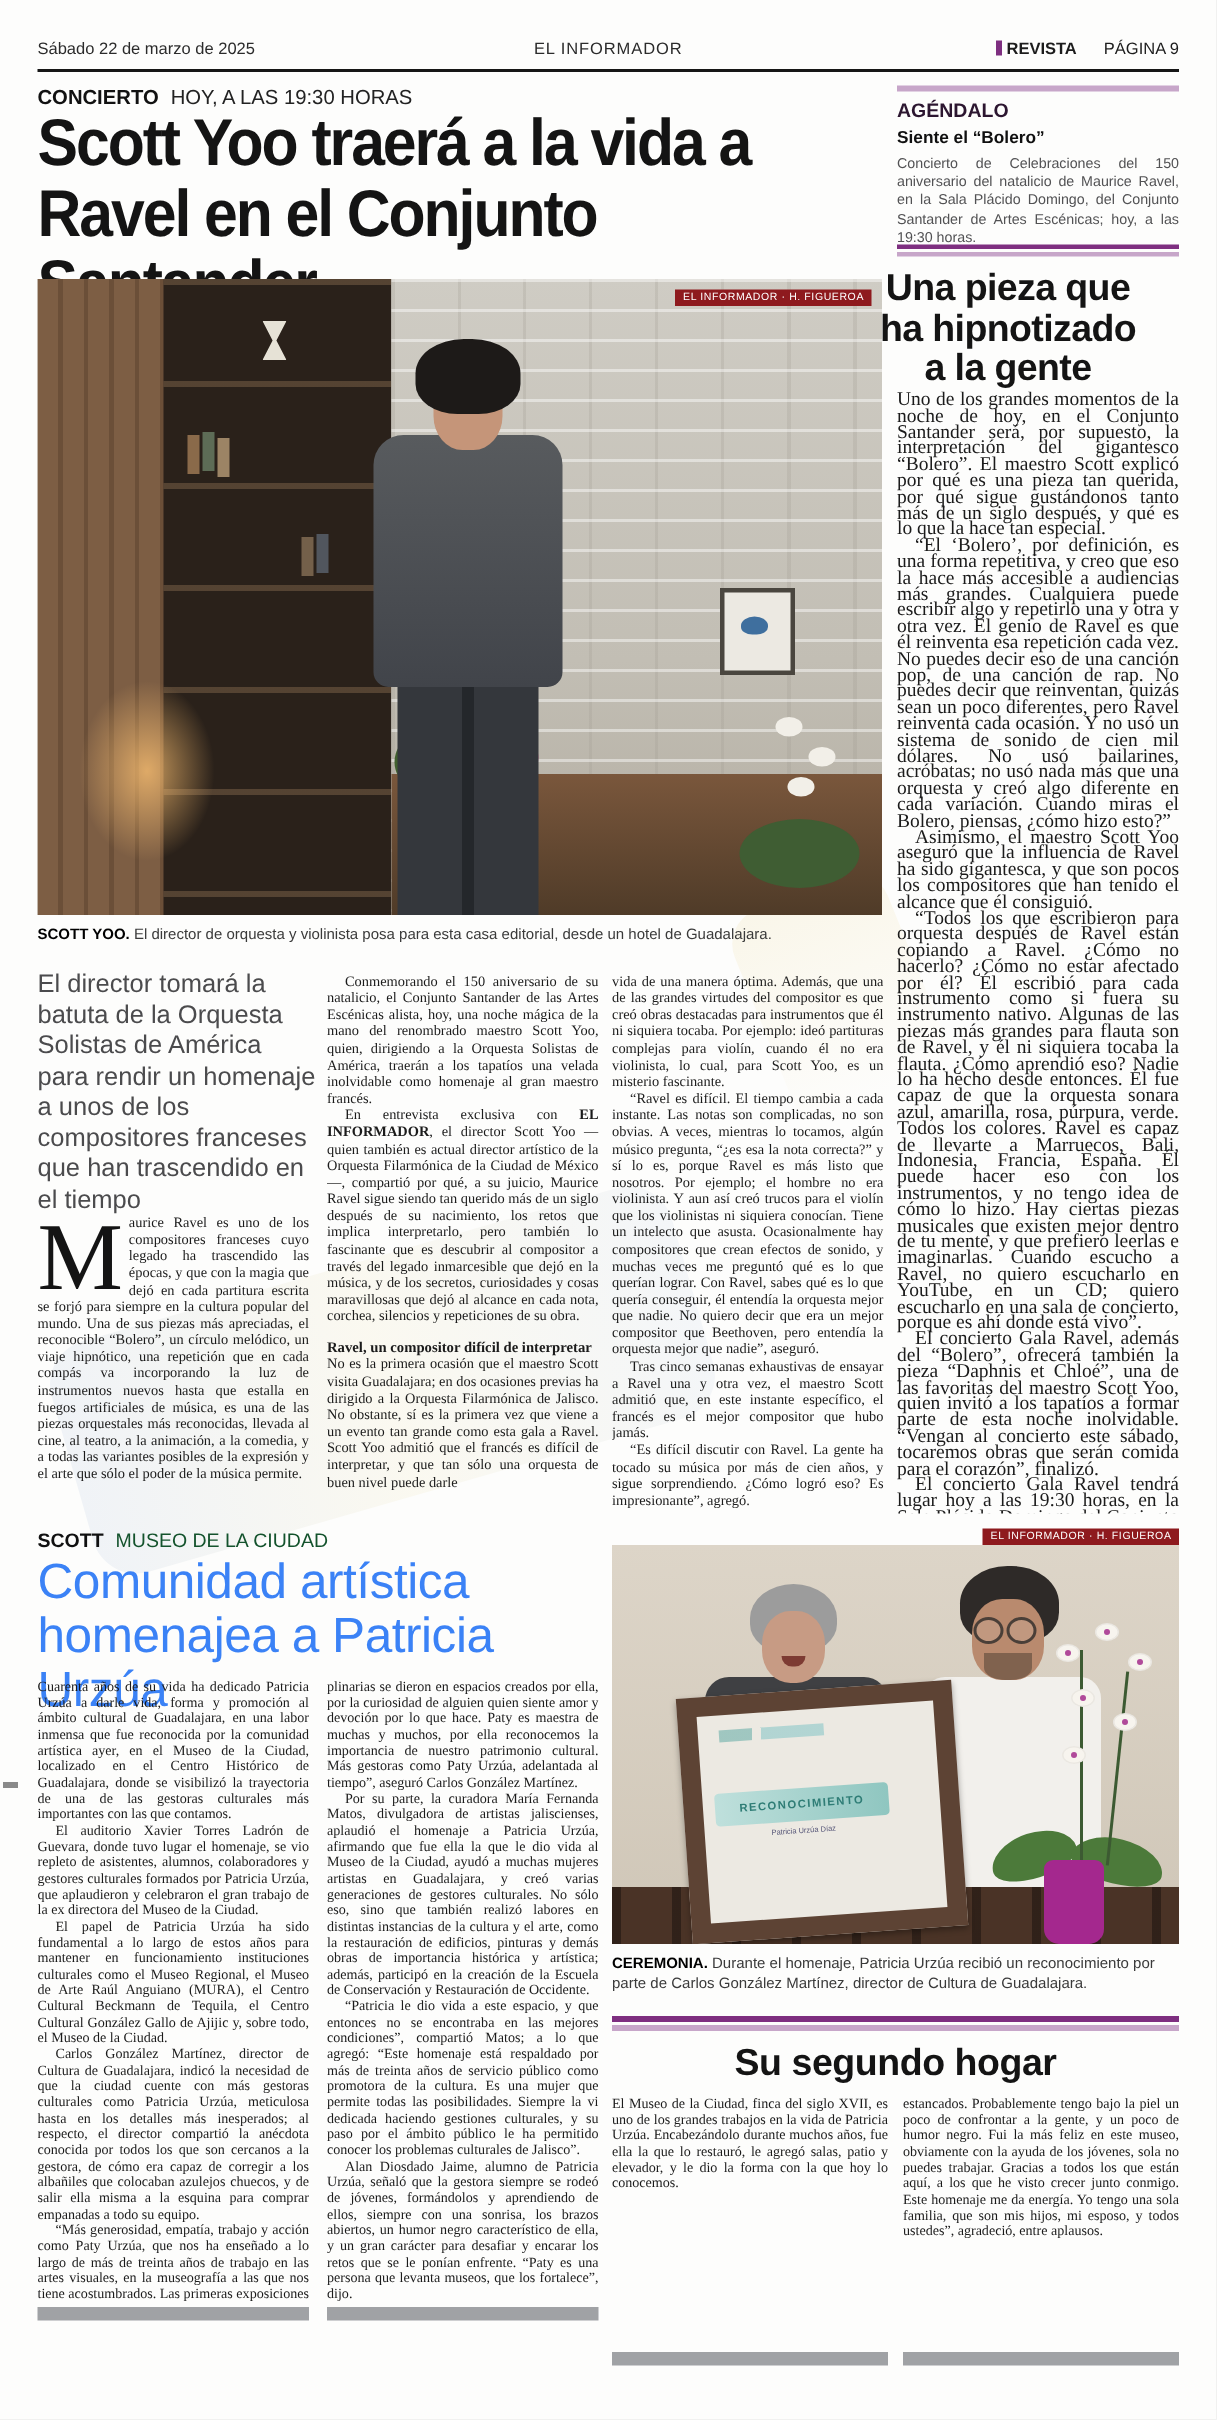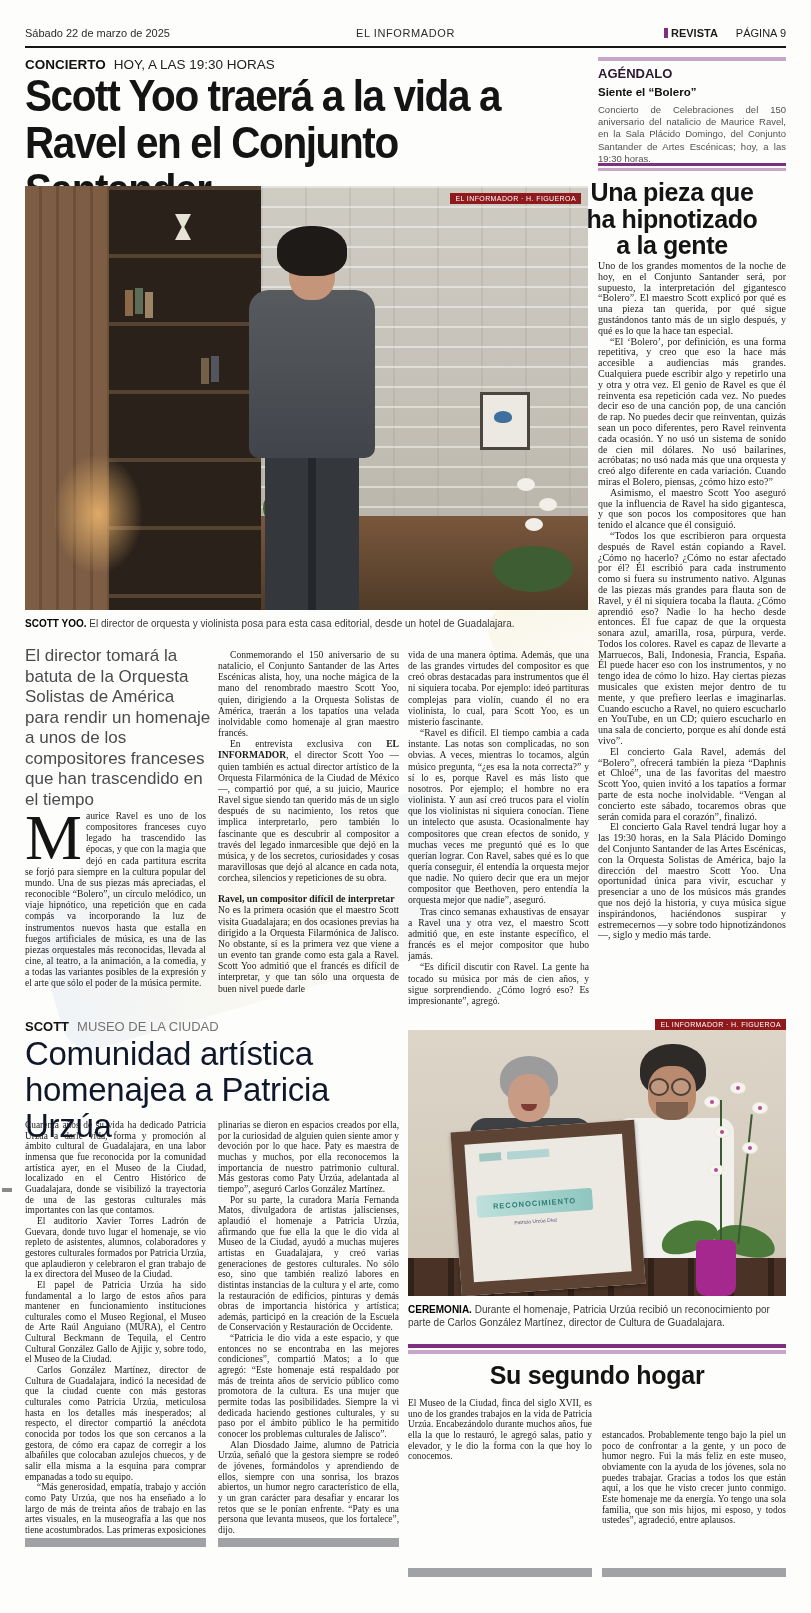--- a/index.html
+++ b/index.html
@@ -40,40 +40,40 @@
   .dropcap{float:left;font-size:64px;line-height:52px;padding:2px 4px 0 0;color:#141414;}
   
   .sb-bar{left:598px;top:57px;width:188px;height:4px;background:#c7a6c9;}
   .sb-label{left:598px;top:66px;font-size:13px;font-weight:bold;color:#2c1630;}
   .sb-title{left:598px;top:86px;font-size:11.5px;font-weight:bold;color:#101010;}
   .sb-agenda{left:598px;top:104px;width:188px;font-size:9.5px;line-height:12.2px;color:#525254;text-align:justify;}
   .rule-dark{background:#7e2f80;}
   .rule-light{background:#c7a6c9;}
   .sb-head{left:578px;top:179px;width:188px;text-align:center;font-size:25px;line-height:26.5px;
            font-weight:bold;letter-spacing:-.4px;color:#141414;}
-  .sb-body{left:598px;top:261px;width:188px;height:748px;overflow:hidden;font-size:10px;line-height:10.8px;}
+  .sb-body{left:598px;top:261px;width:188px;height:748px;overflow:hidden;font-size:13px;line-height:10.8px;}
   
   .kicker2{left:25px;top:1019px;font-size:13px;color:#111;}
-  .kicker2 .kt{font-weight:normal;margin-left:8px;color:#737373;}
+  .kicker2 .kt{font-weight:normal;margin-left:8px;color:#14532d;}
   .headline2{left:25px;top:1036px;width:392px;font-size:33px;line-height:36px;font-weight:normal;
-             letter-spacing:-.3px;color:#0f172a;}
+             letter-spacing:-.3px;color:#3b82f6;}
   .a2-col{font-size:9.4px;line-height:10.65px;}
   .a2c1{left:25px;top:1120px;width:181px;height:415px;overflow:hidden;}
   .a2c2{left:218px;top:1120px;width:181px;height:415px;overflow:hidden;}
   .endbar{background:#a0a2a5;height:9px;}
   
   .credit2wrap{left:408px;top:1013px;width:378px;text-align:right;height:14px;}
   .credit2wrap .credit{position:static;display:inline-block;}
   .photo2{left:408px;top:1030px;width:378px;height:266px;background:#d8d0c4;overflow:hidden;}
   .cap2{left:408px;top:1303px;width:378px;}
   .hogar-head{left:408px;top:1361px;width:378px;text-align:center;font-size:25px;font-weight:bold;
               letter-spacing:-.3px;color:#141414;}
   .hg-col{font-size:9.4px;line-height:10.65px;}
   .hgc1{left:408px;top:1398px;width:184px;height:166px;overflow:hidden;}
-  .hgc2{left:602px;top:1398px;width:184px;height:166px;overflow:hidden;margin-top:32px;}
+  .hgc2{left:602px;top:1398px;width:184px;height:166px;overflow:hidden;}
   
   .p1-woodwall{position:absolute;left:0;top:0;width:100px;height:424px;
      background:repeating-linear-gradient(90deg,#7d5e44 0 14px,#6b4f38 14px 17px);}
   .p1-shelf{position:absolute;left:84px;top:0;width:152px;height:424px;background:#2a211a;
      background-image:repeating-linear-gradient(180deg,rgba(120,95,70,.55) 0 4px,transparent 4px 68px);}
   .p1-book{position:absolute;width:8px;height:26px;}
   .p1-hourglass{position:absolute;left:150px;top:28px;width:16px;height:26px;background:#e6e2d6;
      clip-path:polygon(0 0,100% 0,58% 50%,100% 100%,0 100%,42% 50%);}
   .p1-wall{position:absolute;left:236px;top:0;width:327px;height:424px;background:#c6c2b9;
      background-image:

